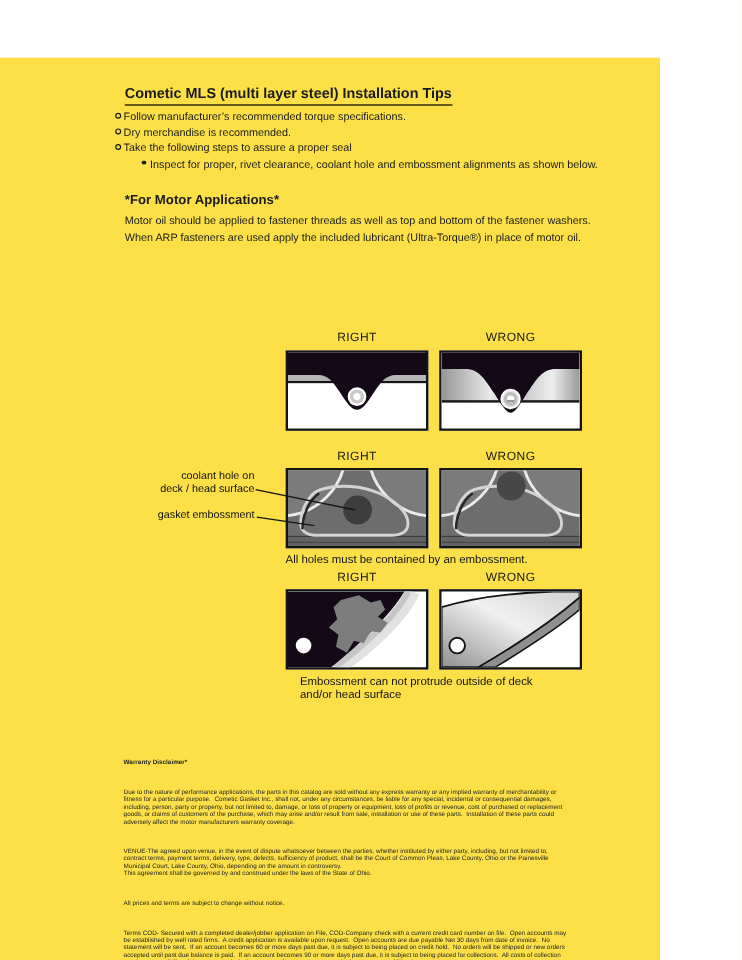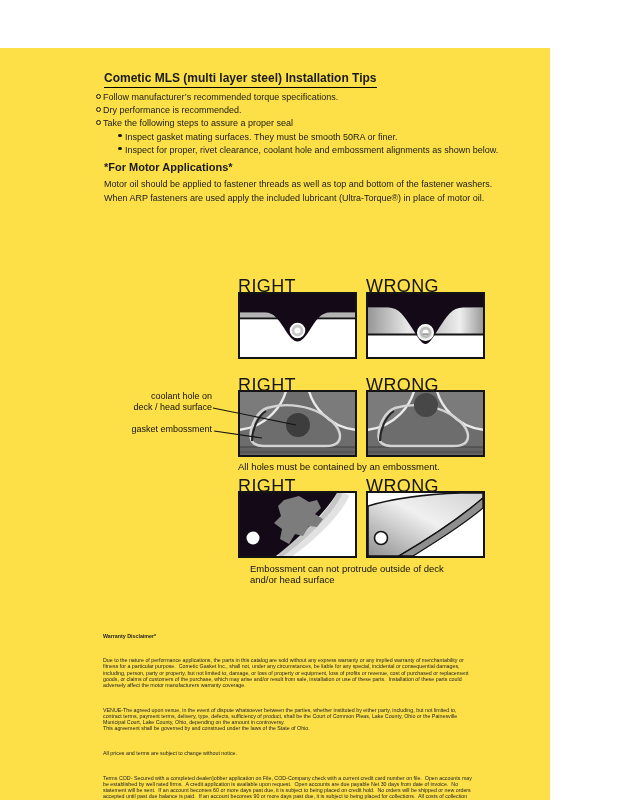--- a/index.html
+++ b/index.html
@@ -18,21 +18,21 @@
   .b .mk{width:8px;flex:0 0 8px;position:relative;}
   .b .mk::before{content:"";position:absolute;left:1px;top:-6.5px;width:3px;height:3px;border:1px solid #1a1a1a;border-radius:50%;}
   .b.sub{margin-left:22px;}
   .b.sub .mk::before{background:#1a1a1a;border:none;width:3.5px;height:3.5px;top:-6px;}
   
   .dheading{left:104px;top:113px;font-size:11px;font-weight:bold;}
   .dp1{left:104px;top:130px;font-size:9px;line-height:13.5px;width:430px;}
   .dp2{left:104px;top:163px;font-size:9px;line-height:13.5px;width:430px;}
   .dnote{left:104px;top:206px;font-size:9px;}
   
-  .rw{font-size:18px;letter-spacing:.4px;color:#161616;text-align:left;width:119px;}
+  .rw{font-size:10px;letter-spacing:.4px;color:#161616;text-align:center;width:119px;}
   .dbox{width:119px;height:67px;border:2px solid #141414;box-sizing:border-box;background:#fff;}
   .dbox svg{display:block;}
   .cap{font-size:9.5px;color:#111;}
   .lbl{font-size:9px;line-height:11px;text-align:right;color:#111;}
   
   .legal{left:103px;top:572px;width:900px;transform:scale(0.5);transform-origin:0 0;
          font-size:10.6px;line-height:12.4px;color:#222;white-space:pre;}
   .legal .lp{margin:0 0 12px 0;}
   .legal .lh{font-weight:bold;margin:0 0 12px 0;}
   .pagenum{left:388px;top:754px;font-size:13px;color:#232323;}
@@ -47,29 +47,25 @@
     <span>Cometic MLS (multi layer steel) Installation Tips</span>
   </div>
 
   <div class="abs bullets">
     <div class="b">
         <span class="mk"></span>
         <span>Follow manufacturer’s recommended torque specifications.</span>
       </div>
     <div class="b">
         <span class="mk"></span>
-        <span>Dry performance is recommended.</span>
+        <span>Dry merchandise is recommended.</span>
       </div>
     <div class="b">
         <span class="mk"></span>
         <span>Take the following steps to assure a proper seal</span>
-      </div>
-    <div class="b sub">
-        <span class="mk"></span>
-        <span>Inspect gasket mating surfaces.  They must be smooth 50RA or finer.</span>
       </div>
     <div class="b sub">
         <span class="mk"></span>
         <span>Inspect for proper, rivet clearance, coolant hole and embossment alignments as shown below.</span>
       </div>
   </div>
 
   <div class="abs dheading">*For Motor Applications*</div>
   <div class="abs dp1 pre">Motor oil should be applied to fastener threads as well as top and bottom of the fastener washers.
 When ARP fasteners are used apply the included lubricant (Ultra-Torque®) in place of motor oil.</div>

